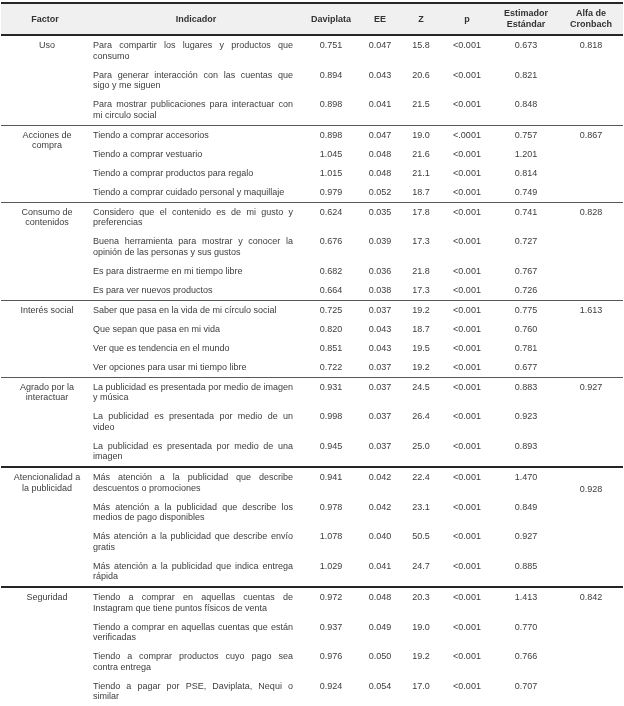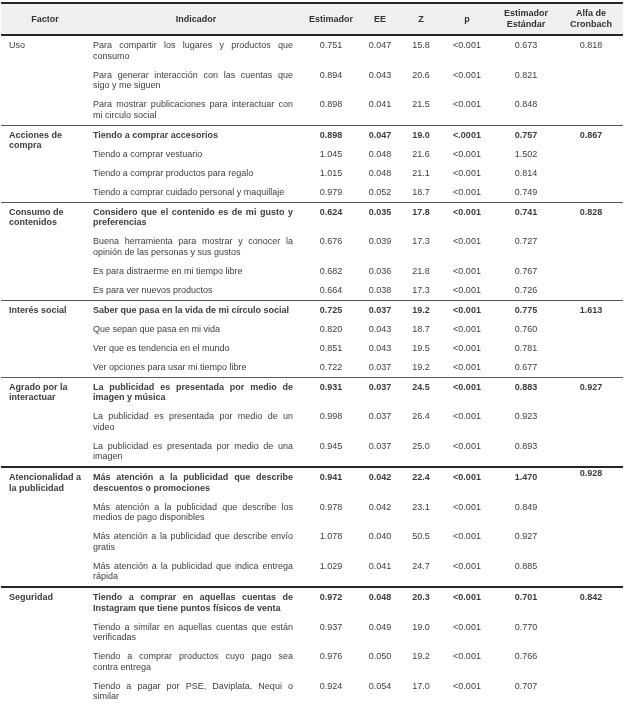--- a/index.html
+++ b/index.html
@@ -48,44 +48,43 @@
     padding: 4px 2px;
     color: #333333;
   }
 
   td {
     vertical-align: top;
     text-align: center;
     padding: 4px 2px 4.5px 2px;
   }
   td.cell-factor {
-    text-align: left;
+    text-align: center;
     padding-left: 8px;
     padding-right: 4px;
   }
   td.cell-indicador {
     text-align: justify;
     padding-left: 4px;
     padding-right: 10px;
     margin-left: 8px;
   }
 
   
   tbody + tbody tr:first-child td {
     border-top: 1px solid #595959;
-    font-weight: bold;
   }
   
   tbody:nth-of-type(6) tr:first-child td,
   tbody:nth-of-type(7) tr:first-child td {
     border-top: 2px solid #262626;
   }
   
   tbody:nth-of-type(6) td.cell-alfa {
-    padding-top: 0;
+    padding-top: 16px;
   }
 </style>
 </head>
 <body>
 
 <div class="page">
   <table class="results">
     <colgroup>
       <col class="c-factor">
       <col class="c-indicador">
@@ -93,21 +92,21 @@
       <col class="c-ee">
       <col class="c-z">
       <col class="c-p">
       <col class="c-eststd">
       <col class="c-alfa">
     </colgroup>
     <thead>
         <tr>
           <th>Factor</th>
           <th>Indicador</th>
-          <th>Estimador</th>
+          <th>Daviplata</th>
           <th>EE</th>
           <th>Z</th>
           <th>p</th>
           <th>Estimador Estándar</th>
           <th>Alfa de Cronbach</th>
         </tr>
       </thead>
 
   <tbody>
         <tr>
@@ -147,21 +146,21 @@
           <td class="cell-p">&lt;.0001</td>
           <td class="cell-eststd">0.757</td>
           <td class="cell-alfa" rowspan="4">0.867</td>
         </tr>
         <tr>
           <td class="cell-indicador">Tiendo a comprar vestuario</td>
           <td class="cell-estimador">1.045</td>
           <td class="cell-ee">0.048</td>
           <td class="cell-z">21.6</td>
           <td class="cell-p">&lt;0.001</td>
-          <td class="cell-eststd">1.502</td>
+          <td class="cell-eststd">1.201</td>
         </tr>
         <tr>
           <td class="cell-indicador">Tiendo a comprar productos para regalo</td>
           <td class="cell-estimador">1.015</td>
           <td class="cell-ee">0.048</td>
           <td class="cell-z">21.1</td>
           <td class="cell-p">&lt;0.001</td>
           <td class="cell-eststd">0.814</td>
         </tr>
         <tr>
@@ -310,25 +309,25 @@
         </tr>
       </tbody>
       <tbody>
         <tr>
           <td class="cell-factor" rowspan="4">Seguridad</td>
           <td class="cell-indicador">Tiendo a comprar en aquellas cuentas de Instagram que tiene puntos físicos de venta</td>
           <td class="cell-estimador">0.972</td>
           <td class="cell-ee">0.048</td>
           <td class="cell-z">20.3</td>
           <td class="cell-p">&lt;0.001</td>
-          <td class="cell-eststd">0.701</td>
+          <td class="cell-eststd">1.413</td>
           <td class="cell-alfa" rowspan="4">0.842</td>
         </tr>
         <tr>
-          <td class="cell-indicador">Tiendo a similar en aquellas cuentas que están verificadas</td>
+          <td class="cell-indicador">Tiendo a comprar en aquellas cuentas que están verificadas</td>
           <td class="cell-estimador">0.937</td>
           <td class="cell-ee">0.049</td>
           <td class="cell-z">19.0</td>
           <td class="cell-p">&lt;0.001</td>
           <td class="cell-eststd">0.770</td>
         </tr>
         <tr>
           <td class="cell-indicador">Tiendo a comprar productos cuyo pago sea contra entrega</td>
           <td class="cell-estimador">0.976</td>
           <td class="cell-ee">0.050</td>

